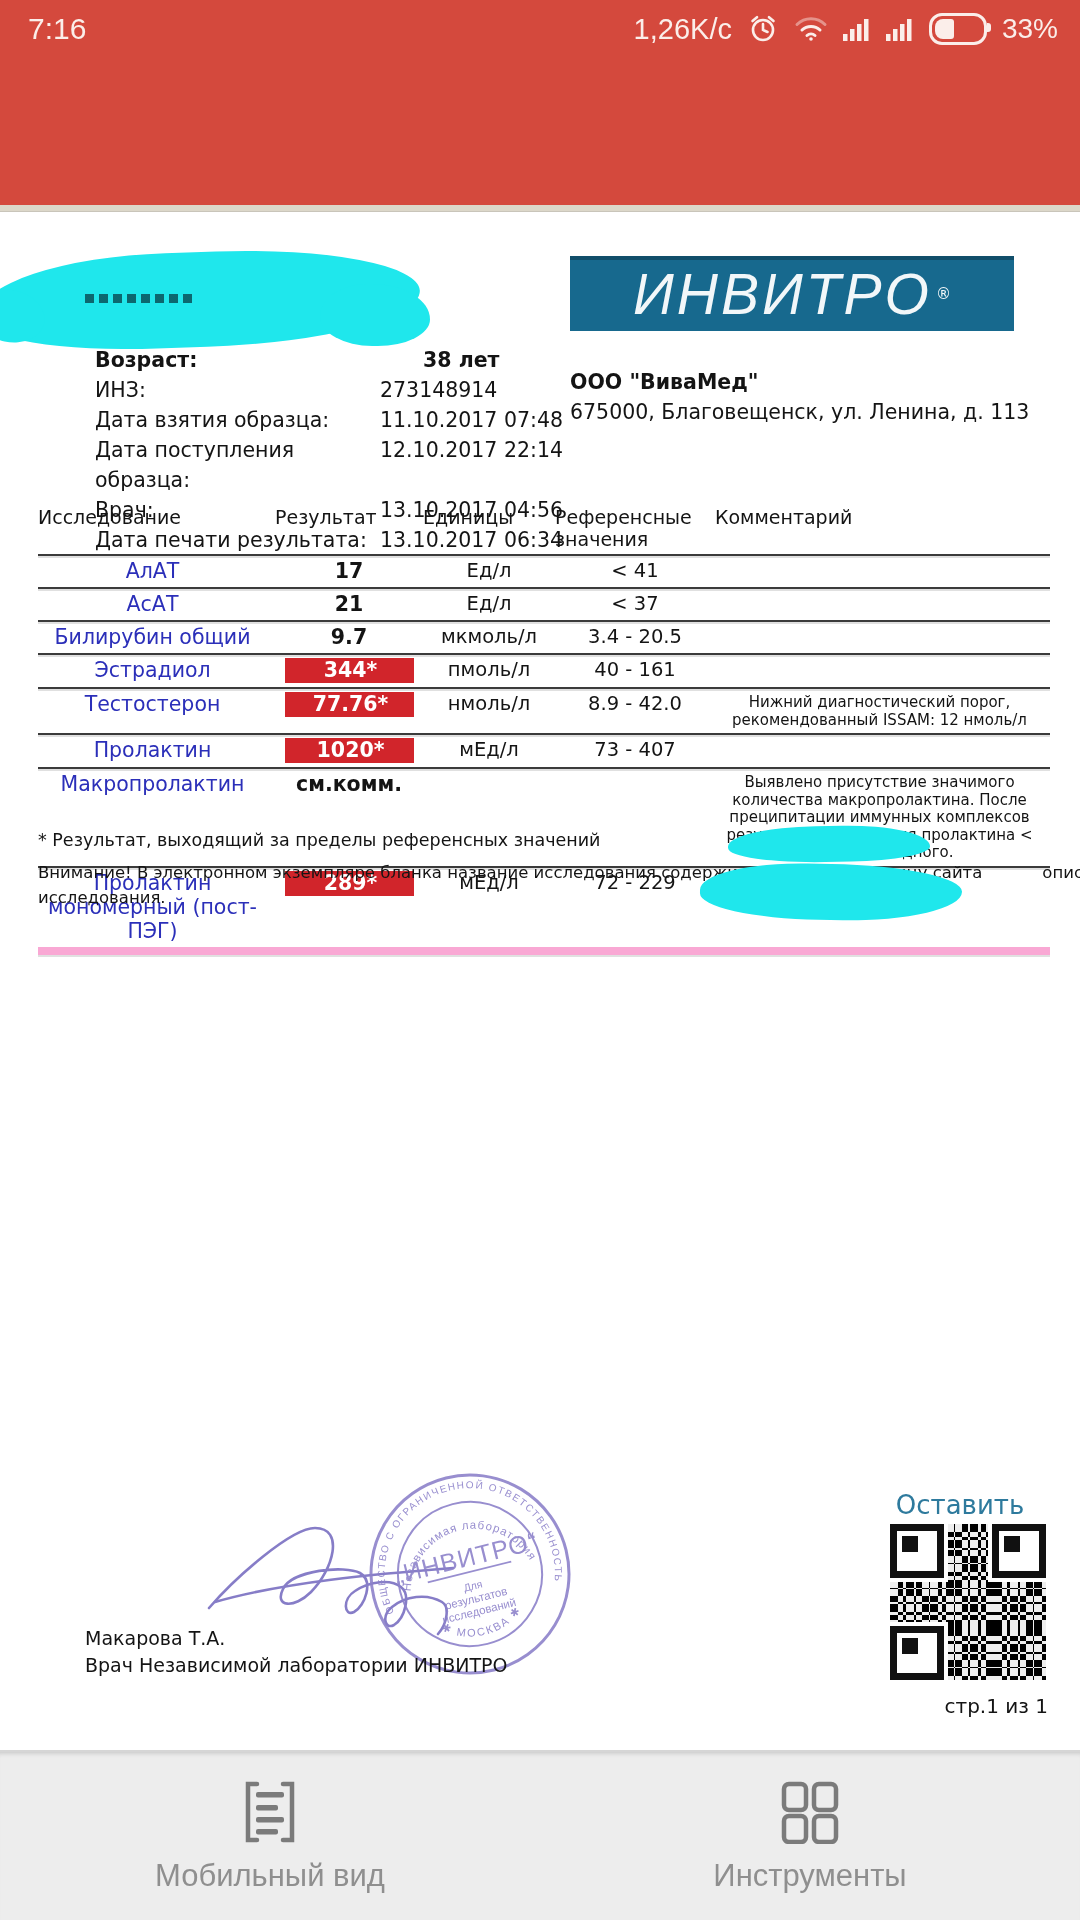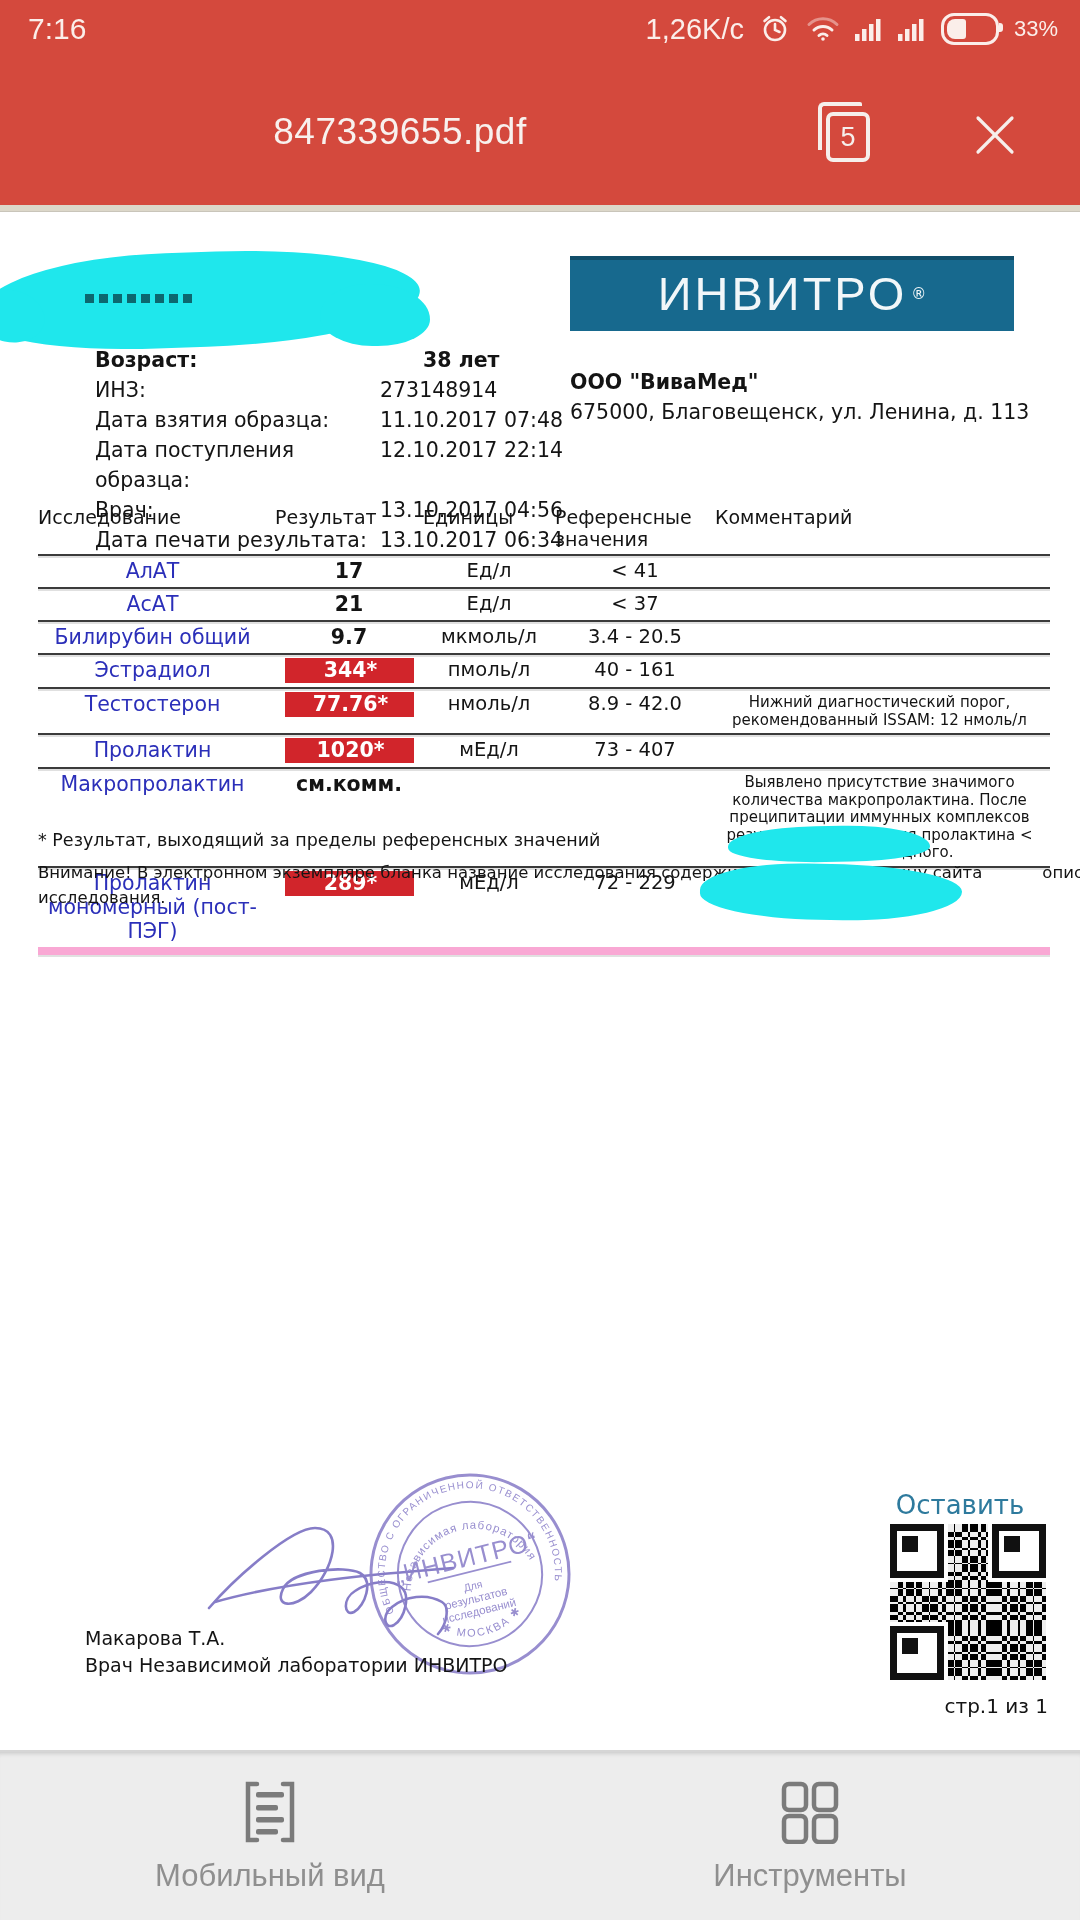--- a/index.html
+++ b/index.html
@@ -6,21 +6,21 @@
   .screen{position:relative;width:1080px;height:1920px;background:#1d4ed8;overflow:hidden;
           font-family:"Liberation Sans",sans-serif;}
 
   
   .appbar{position:absolute;left:0;top:0;width:1080px;height:205px;background:#d4493d;}
   .statusbar{position:absolute;left:0;top:0;width:1080px;height:58px;display:flex;
              align-items:center;color:#fbeeea;}
   .sb-time{margin-left:28px;font-size:30px;font-weight:500;}
   .sb-right{margin-left:auto;margin-right:22px;display:flex;align-items:center;gap:15px;}
   .sb-net{font-size:29px;font-weight:400;}
-  .sb-pct{font-size:22px;font-weight:500;}
+  .sb-pct{font-size:28px;font-weight:500;}
   .sb-ico svg{display:block;}
   .battery{position:relative;width:52px;height:26px;border:3px solid #fbeeea;border-radius:13px;}
   .battery .fill{position:absolute;left:3px;top:3px;bottom:3px;width:36%;background:#fbeeea;border-radius:8px 3px 3px 8px;}
   .battery .cap{position:absolute;right:-7px;top:7px;width:4px;height:9px;background:#fbeeea;border-radius:0 3px 3px 0;}
 
   .titlebar{position:absolute;left:0;top:58px;width:1080px;height:147px;}
   .tb-title{position:absolute;left:0;top:0;width:800px;height:147px;display:flex;align-items:center;
             justify-content:center;color:#f8f1ee;font-size:37px;letter-spacing:.5px;}
   .pages-btn{position:absolute;left:812px;top:44px;width:60px;height:62px;}
   .pages-back{position:absolute;left:6px;top:0;width:40px;height:44px;border-top:4px solid #f6efec;
@@ -41,21 +41,21 @@
   .blob1a{left:-20px;top:40px;width:440px;height:95px;border-radius:48% 52% 55% 45%/65% 55% 58% 42%;transform:rotate(-2deg);}
   .blob1b{left:320px;top:72px;width:110px;height:62px;border-radius:45% 55% 50% 50%/55% 60% 45% 50%;}
   .blob1c{left:-25px;top:78px;width:70px;height:52px;border-radius:50%;transform:rotate(12deg);}
   .blob-hidden-text{position:absolute;left:85px;top:82px;width:108px;height:9px;opacity:.75;
       background:repeating-linear-gradient(90deg,#063d46 0 9px,transparent 9px 14px);}
   .blob2{left:728px;top:614px;width:202px;height:36px;border-radius:50% 50% 45% 55%/60% 70% 45% 50%;transform:rotate(-1deg);}
   .blob3{left:700px;top:652px;width:262px;height:56px;border-radius:45% 55% 50% 50%/55% 50% 60% 48%;transform:rotate(1deg);}
 
   .logo{position:absolute;left:570px;top:44px;width:444px;height:75px;background:#17698e;
         box-shadow:inset 0 4px 0 rgba(0,0,0,.25);display:flex;align-items:center;justify-content:center;}
-  .logo-text{color:#f2f7f9;font-size:47px;letter-spacing:3px;font-family:"Liberation Sans",sans-serif;}
+  .logo-text{color:#f2f7f9;font-style:italic;font-size:57px;letter-spacing:3px;font-family:"Liberation Sans",sans-serif;}
   .logo-reg{color:#f2f7f9;font-size:15px;vertical-align:28px;margin-left:4px;}
 
   .fields{position:absolute;left:95px;top:133px;font-size:20.5px;line-height:30px;}
   .frow{display:flex;}
   .frow .lab{width:285px;}
   .frow .val{white-space:nowrap;}
   .frow.b{font-weight:bold;gap:43px;}
 
   .org{position:absolute;left:570px;top:155px;font-size:20.5px;line-height:30px;}
   .org-name{font-weight:bold;}
@@ -145,33 +145,20 @@
           </svg>
         </div>
         <div class="battery">
           <div class="fill"></div>
             <div class="cap"></div>
         </div>
         <div class="sb-pct">33%</div>
       </div>
     </div>
 
-    <div class="titlebar">
-      <div class="tb-title">847339655.pdf</div>
-      <div class="pages-btn">
-        <div class="pages-back"></div>
-        <div class="pages-front">5</div>
-      </div>
-      <div class="close-btn">
-        <svg width="58" height="58" viewBox="0 0 58 58" stroke="#f6efec" stroke-width="3.2" stroke-linecap="round">
-          <path d="M12 12 L46 46"></path>
-            <path d="M46 12 L12 46"></path>
-        </svg>
-      </div>
-    </div>
   </div>
   <div class="page-sep"></div>
 
   <div class="doc">
 
     <div class="blob blob1a"></div>
     <div class="blob blob1b"></div>
     <div class="blob blob1c"></div>
     <div class="blob-hidden-text"></div>
 

